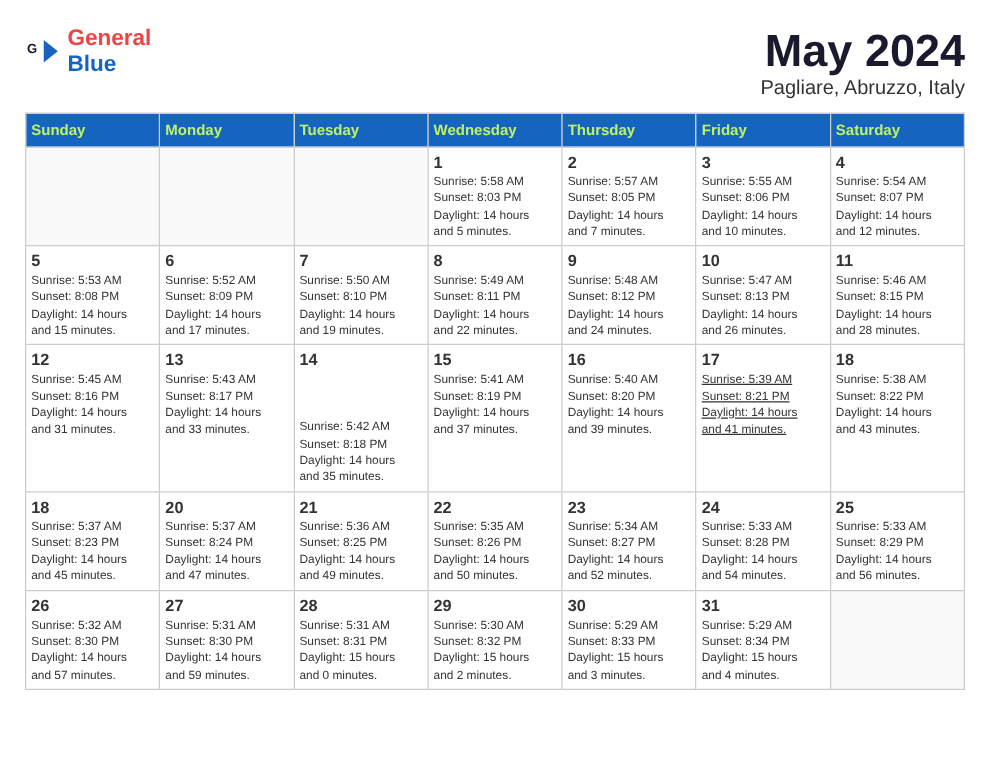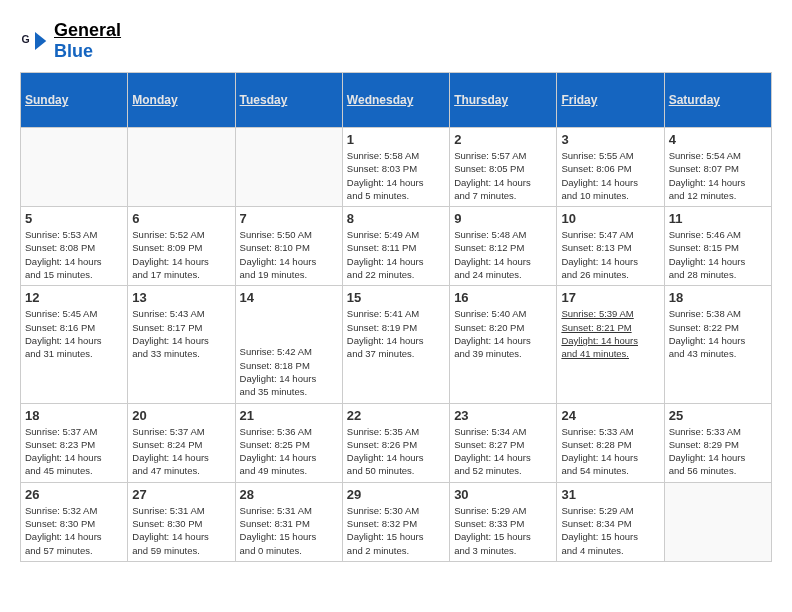--- a/index.html
+++ b/index.html
@@ -19,21 +19,21 @@
     .logo {
       display: flex;
       align-items: center;
     }
     .logo-text {
       display: flex;
       flex-direction: column;
       font-size: 18px;
       font-weight: bold;
     }
-    .logo-general { color: #000000; text-decoration: underline; }
+    .logo-general { color: #ef4444; }
     .logo-blue { color: #1565c0; }
     .logo-icon {
       width: 30px;
       height: 30px;
       margin-right: 4px;
     }
     .title-block {
       text-align: right;
     }
     .month-title {
@@ -44,27 +44,26 @@
     .location {
       font-size: 16px;
       color: #333;
     }
     .calendar {
       width: 100%;
       border-collapse: collapse;
     }
     .calendar th {
       background-color: #1565c0;
-      color: #e5e5e5;
+      color: #bef264;
       font-size: 12px;
-      padding: 20px 4px;
+      padding: 6px 4px;
       text-align: left;
       border: 1px solid #ccc;
       font-weight: bold;
-      text-decoration: underline;
     }
     .calendar td {
       border: 1px solid #ccc;
       vertical-align: top;
       padding: 4px;
       font-size: 10px;
       color: #333;
       background: #fff;
       width: calc(100% / 7);
       min-height: 80px;
@@ -92,20 +91,24 @@
     <svg class="logo-icon" viewBox="0 0 40 40">
       <rect x="0" y="0" width="40" height="40" fill="white"></rect>
       <text x="2" y="22" font-size="14" font-weight="bold" fill="#1a1a2e">G</text>
       <polygon points="20,8 35,20 20,32" fill="#1565c0"></polygon>
     </svg>
     <div class="logo-text">
       <span class="logo-general">General</span>
       <span class="logo-blue">Blue</span>
     </div>
   </div>
+  <div class="title-block">
+    <div class="month-title">May 2024</div>
+    <div class="location">Pagliare, Abruzzo, Italy</div>
+  </div>
 </div>
 
 <table class="calendar">
   <thead>
     <tr>
     <th>Sunday</th>
         <th>Monday</th>
         <th>Tuesday</th>
         <th>Wednesday</th>
         <th>Thursday</th>

